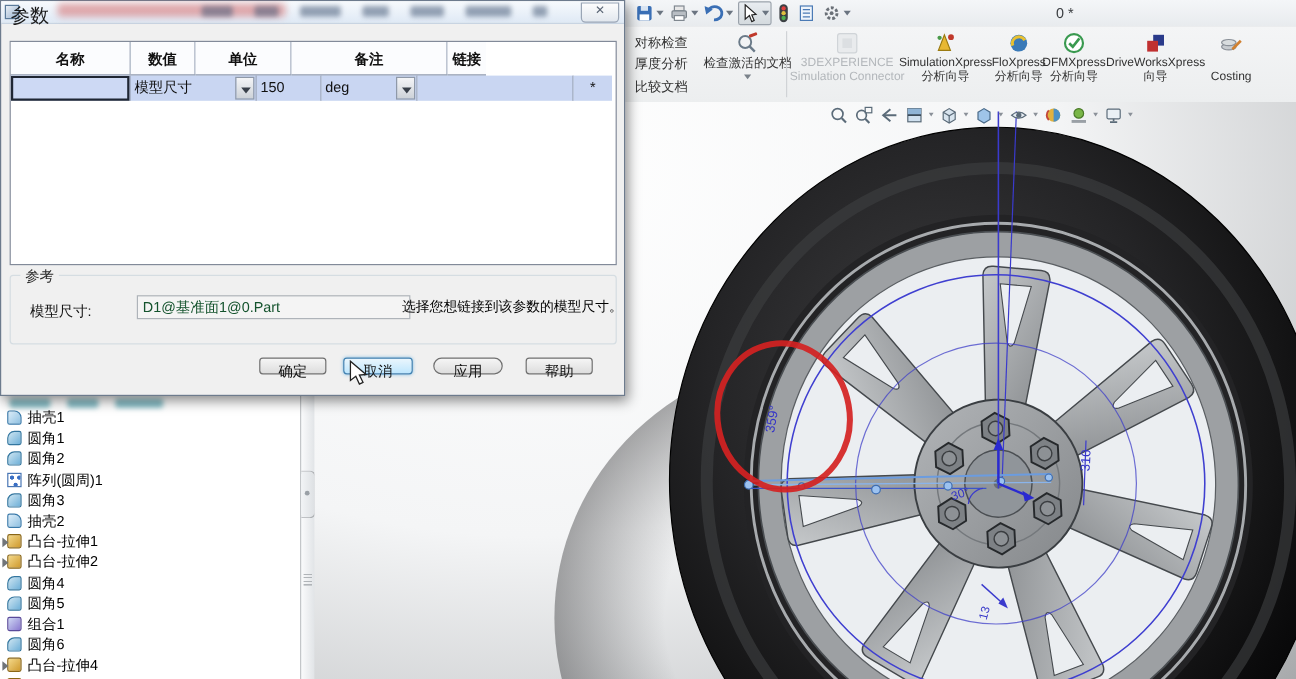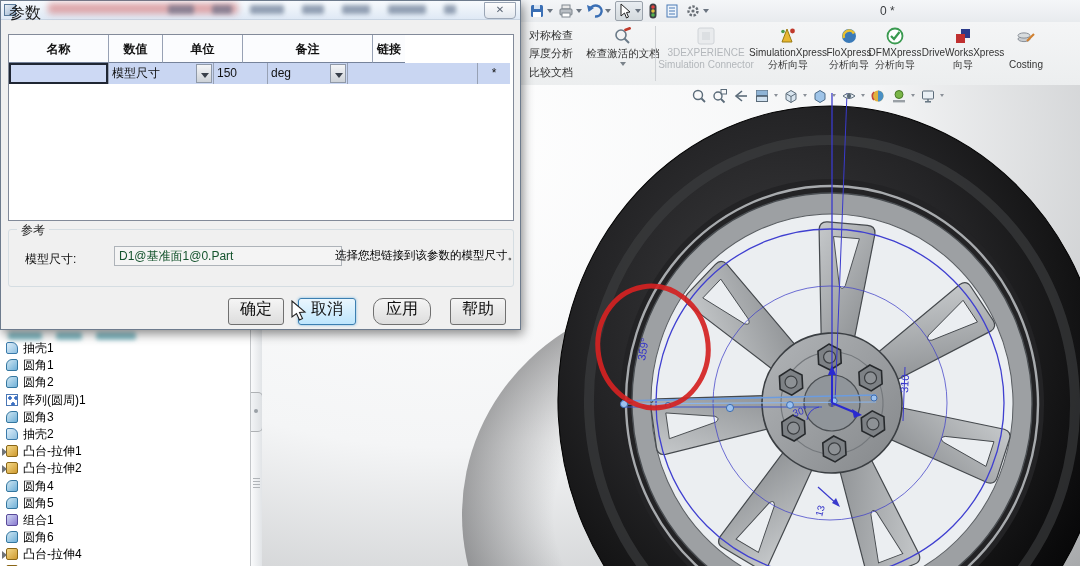--- a/index.html
+++ b/index.html
@@ -68,21 +68,21 @@
   .pdata .pcell{height:21px;line-height:21px;background:#c9d6f2;font-size:12px;padding-left:3px;}
   .pcell.c-name{width:100px;}.pcell.c-cat{width:105px;}.pcell.c-val{width:54px;}.pcell.c-unit{width:80px;}.pcell.c-note{width:130px;}.pcell.c-link{width:32px;border-right:none;text-align:center;padding-left:0;}
   .pdata .c-name{box-shadow:inset 0 0 0 2px #1f2633;background:#cdd9f4;}
   .ddbtn{position:absolute;right:1px;top:1px;width:16px;height:19px;background:linear-gradient(#f4f5f7,#cdd2d8);border:1px solid #8f99a8;box-sizing:border-box;}
   .ddbtn::after{content:"";position:absolute;left:4px;top:8px;width:0;height:0;border-left:4px solid transparent;border-right:4px solid transparent;border-top:5px solid #39404a;}
   .grpbox{position:absolute;left:7px;top:228px;width:506px;height:58px;border:1px solid #d5dde2;border-radius:3px;box-sizing:border-box;}
   .grp-label{position:absolute;left:8px;top:-8px;background:#f0f0f0;padding:0 4px;font-size:12px;color:#2a2a2a;}
   .ref-label{position:absolute;left:16px;top:21px;font-size:12px;}
   .ref-input{position:absolute;left:105px;top:16px;width:228px;height:20px;background:#f4f4f4;border:1px solid #aeb3b9;box-sizing:border-box;line-height:18px;padding-left:4px;font-size:12px;color:#14532d;}
   .ref-hint{position:absolute;left:326px;top:18px;width:190px;font-size:11.5px;color:#000;white-space:nowrap;}
-  .dlg-btn{position:absolute;top:297px;height:27px;border:1px solid #707070;border-radius:3px;background:linear-gradient(#f5f5f5,#dddddd);font-size:16px;text-align:center;line-height:20px;cursor:default;box-sizing:border-box;margin-left:12px;}
+  .dlg-btn{position:absolute;top:297px;height:14px;border:1px solid #707070;border-radius:3px;background:linear-gradient(#f5f5f5,#dddddd);font-size:12px;text-align:center;line-height:20px;cursor:default;box-sizing:border-box;}
   .dlg-btn.hl{background:linear-gradient(#eaf6fd,#bee6fd);border-color:#3c7fb1;box-shadow:0 0 3px #7ab8e0;}
   .cursor{position:absolute;left:291px;top:300px;z-index:100;}
 </style>
 </head>
 <body>
 
 <div class="app">
 
   <div class="topbar">
     <div class="qat">

